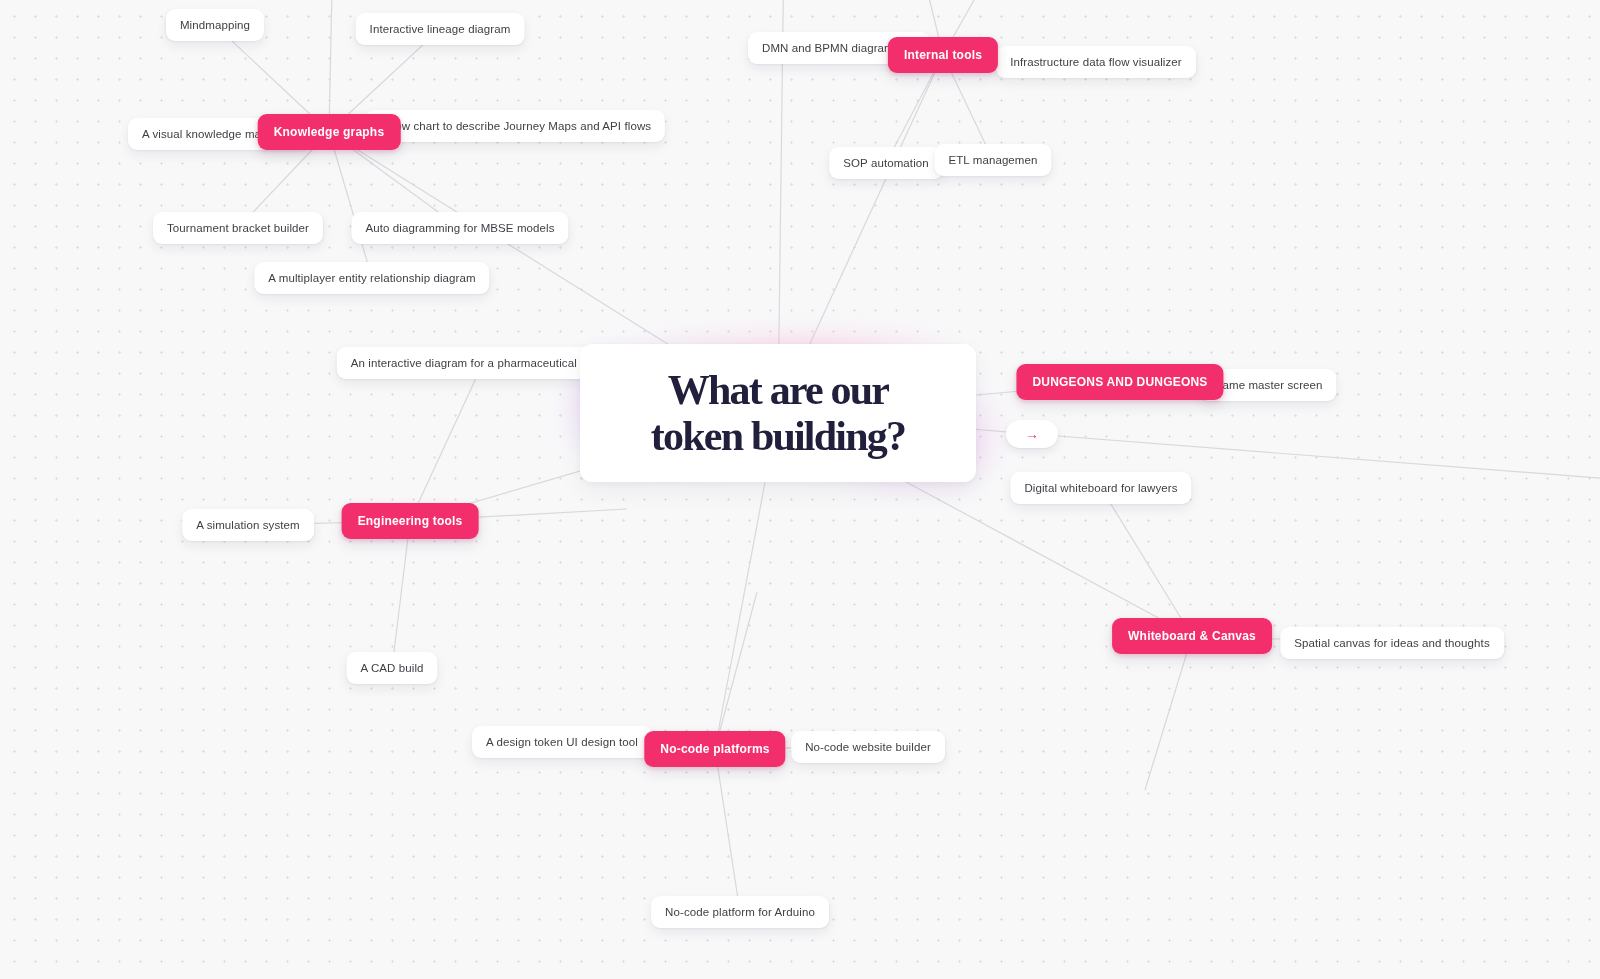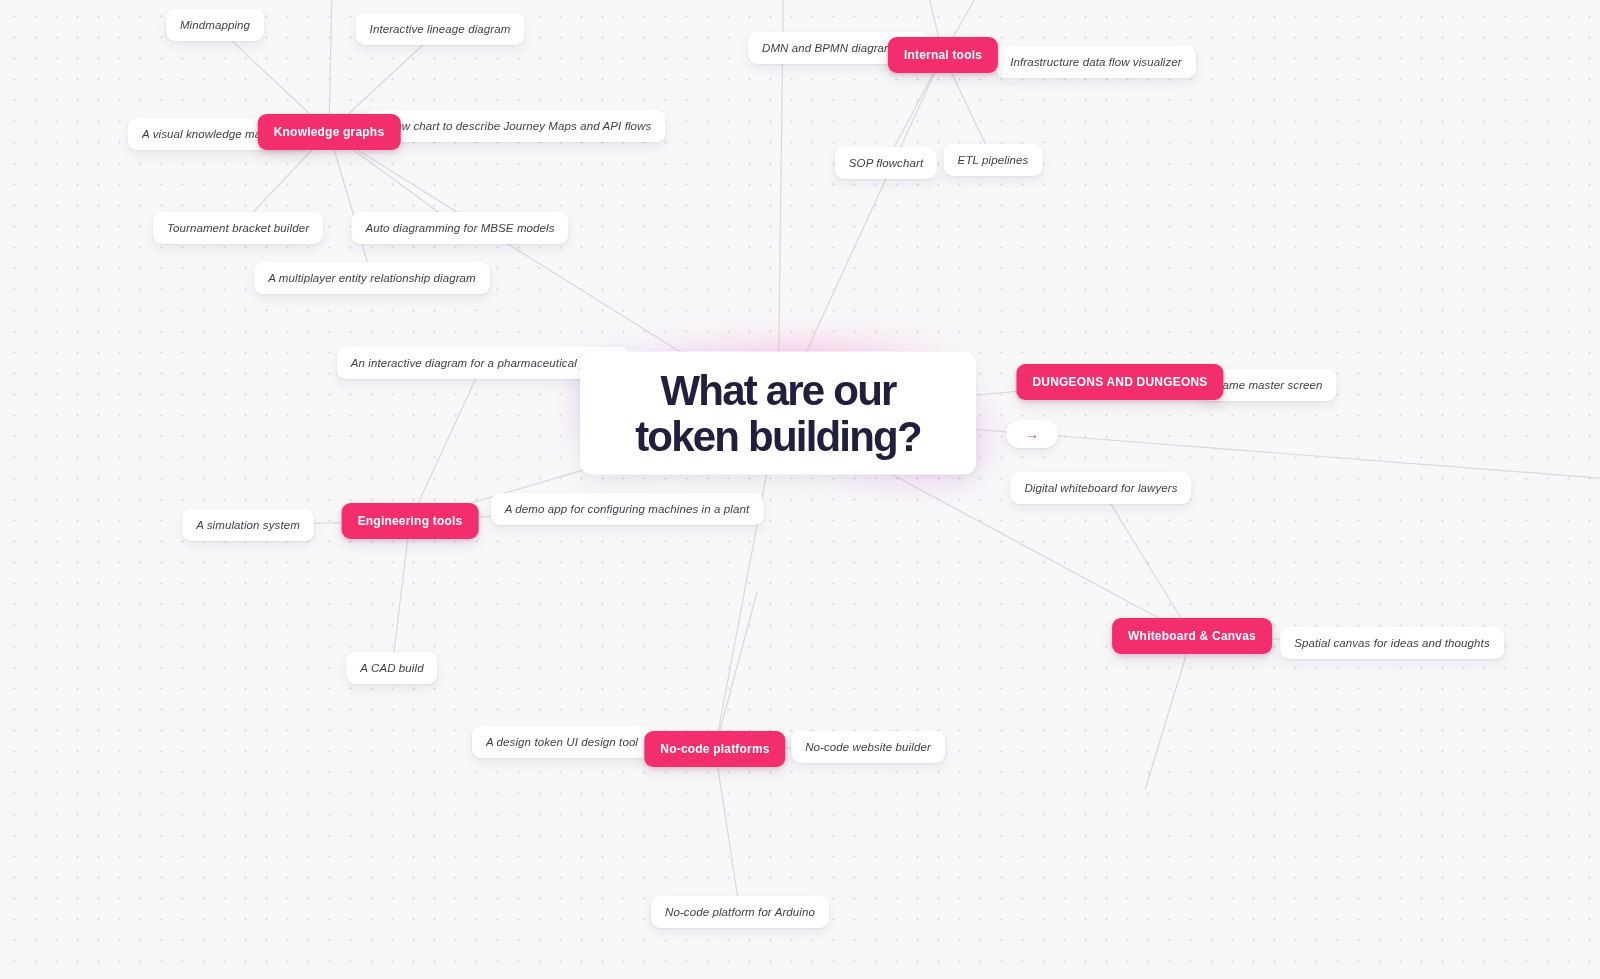--- a/index.html
+++ b/index.html
@@ -40,21 +40,20 @@
   .leaf {
     z-index: 3;
     background: #ffffff;
     color: #3e3e45;
     font-size: 11.5px;
     letter-spacing: 0.1px;
     padding: 10px 14px;
     border-radius: 9px;
     box-shadow: 0 1px 2px rgba(25,25,55,0.05), 0 5px 12px rgba(25,25,55,0.07);
     cursor: pointer;
-    font-style: italic;
   }
   .leaf.anchor-left {
     transform: translate(0, -50%);
     max-width: 185px;
     overflow: hidden;
   }
   .cat {
     z-index: 5;
     background: #f22e6d;
     color: #ffffff;
@@ -78,29 +77,30 @@
       radial-gradient(ellipse 55% 60% at 22% 42%, rgba(216,170,245,0.75), rgba(216,170,245,0) 70%),
       radial-gradient(ellipse 55% 55% at 55% 15%, rgba(250,170,215,0.65), rgba(250,170,215,0) 70%),
       radial-gradient(ellipse 45% 55% at 85% 70%, rgba(235,180,240,0.5), rgba(235,180,240,0) 70%);
     filter: blur(14px);
   }
   .central-card {
     z-index: 4;
     left: 778px;
     top: 413px;
     width: 396px;
-    height: 123px;
+    height: 138px;
     background: #ffffff;
     border-radius: 12px;
     box-shadow: 0 2px 6px rgba(25,25,55,0.04), 0 10px 24px rgba(25,25,55,0.05);
     display: flex;
     flex-direction: column;
     align-items: center;
     justify-content: center;
     cursor: pointer;
+    font-family: Liberation Serif, serif;
   }
   .central-title {
     color: #20203c;
     font-size: 42px;
     font-weight: bold;
     letter-spacing: -1.8px;
     line-height: 46px;
     text-align: center;
   }
   .pill {
@@ -180,30 +180,29 @@
       <div>token building?</div>
     </div>
   </div>
 
   <div class="node leaf" style="left:215px;top:25px">Mindmapping</div>
   <div class="node leaf" style="left:440px;top:29px">Interactive lineage diagram</div>
   <div class="node leaf anchor-left" style="left:748px;top:48px">DMN and BPMN diagram edit</div>
   <div class="node leaf" style="left:1096px;top:62px">Infrastructure data flow visualizer</div>
   <div class="node leaf anchor-left" style="left:128px;top:134px">A visual knowledge managemen</div>
   <div class="node leaf" style="left:515px;top:126px">A flow chart to describe Journey Maps and API flows</div>
-  <div class="node leaf" style="left:886px;top:163px">SOP flowchart</div>
-  <div class="node leaf" style="left:993px;top:160px">ETL pipelines</div>
+  <div class="node leaf" style="left:886px;top:163px">SOP automation</div>
+  <div class="node leaf" style="left:993px;top:160px">ETL managemen</div>
   <div class="node leaf" style="left:238px;top:228px">Tournament bracket builder</div>
   <div class="node leaf" style="left:372px;top:278px">A multiplayer entity relationship diagram</div>
   <div class="node leaf" style="left:460px;top:228px">Auto diagramming for MBSE models</div>
   <div class="node leaf" style="left:483px;top:363px">An interactive diagram for a pharmaceutical project</div>
   <div class="node leaf" style="left:1268px;top:385px">Game master screen</div>
   <div class="node leaf" style="left:1101px;top:488px">Digital whiteboard for lawyers</div>
   <div class="node leaf" style="left:248px;top:525px">A simulation system</div>
-  <div class="node leaf" style="left:627px;top:509px">A demo app for configuring machines in a plant</div>
   <div class="node leaf" style="left:1392px;top:643px">Spatial canvas for ideas and thoughts</div>
   <div class="node leaf" style="left:392px;top:668px">A CAD build</div>
   <div class="node leaf" style="left:562px;top:742px">A design token UI design tool</div>
   <div class="node leaf" style="left:868px;top:747px">No-code website builder</div>
   <div class="node leaf" style="left:740px;top:912px">No-code platform for Arduino</div>
 
   <div class="node cat" style="left:329px;top:132px">Knowledge graphs</div>
   <div class="node cat" style="left:943px;top:55px">Internal tools</div>
   <div class="node cat" style="left:1120px;top:382px">DUNGEONS AND DUNGEONS</div>
   <div class="node cat" style="left:410px;top:521px">Engineering tools</div>

